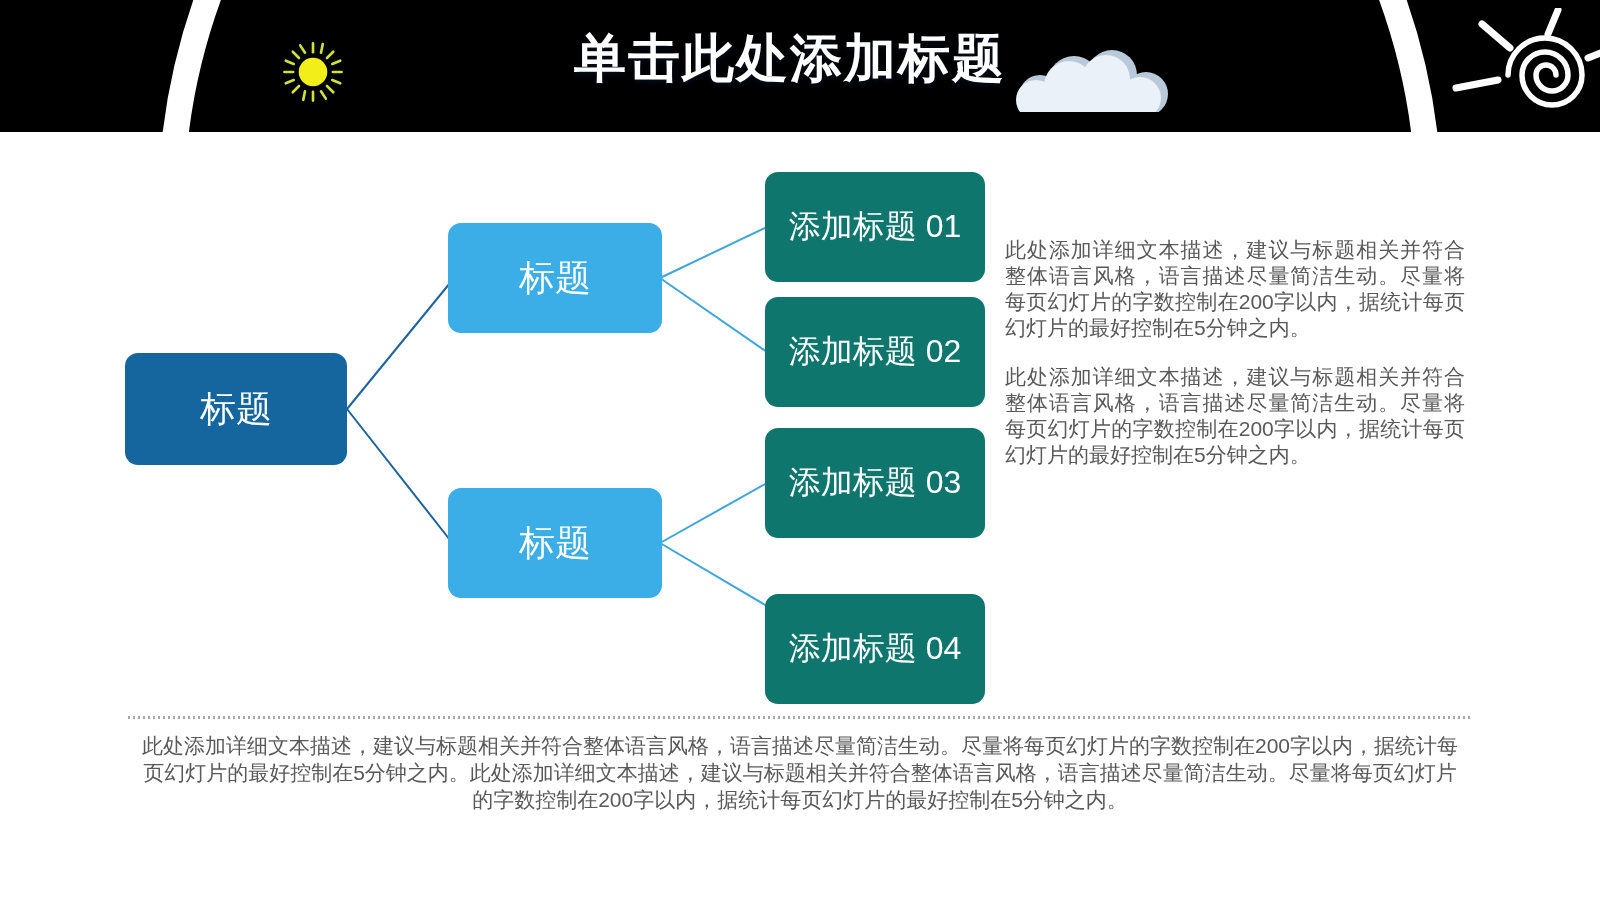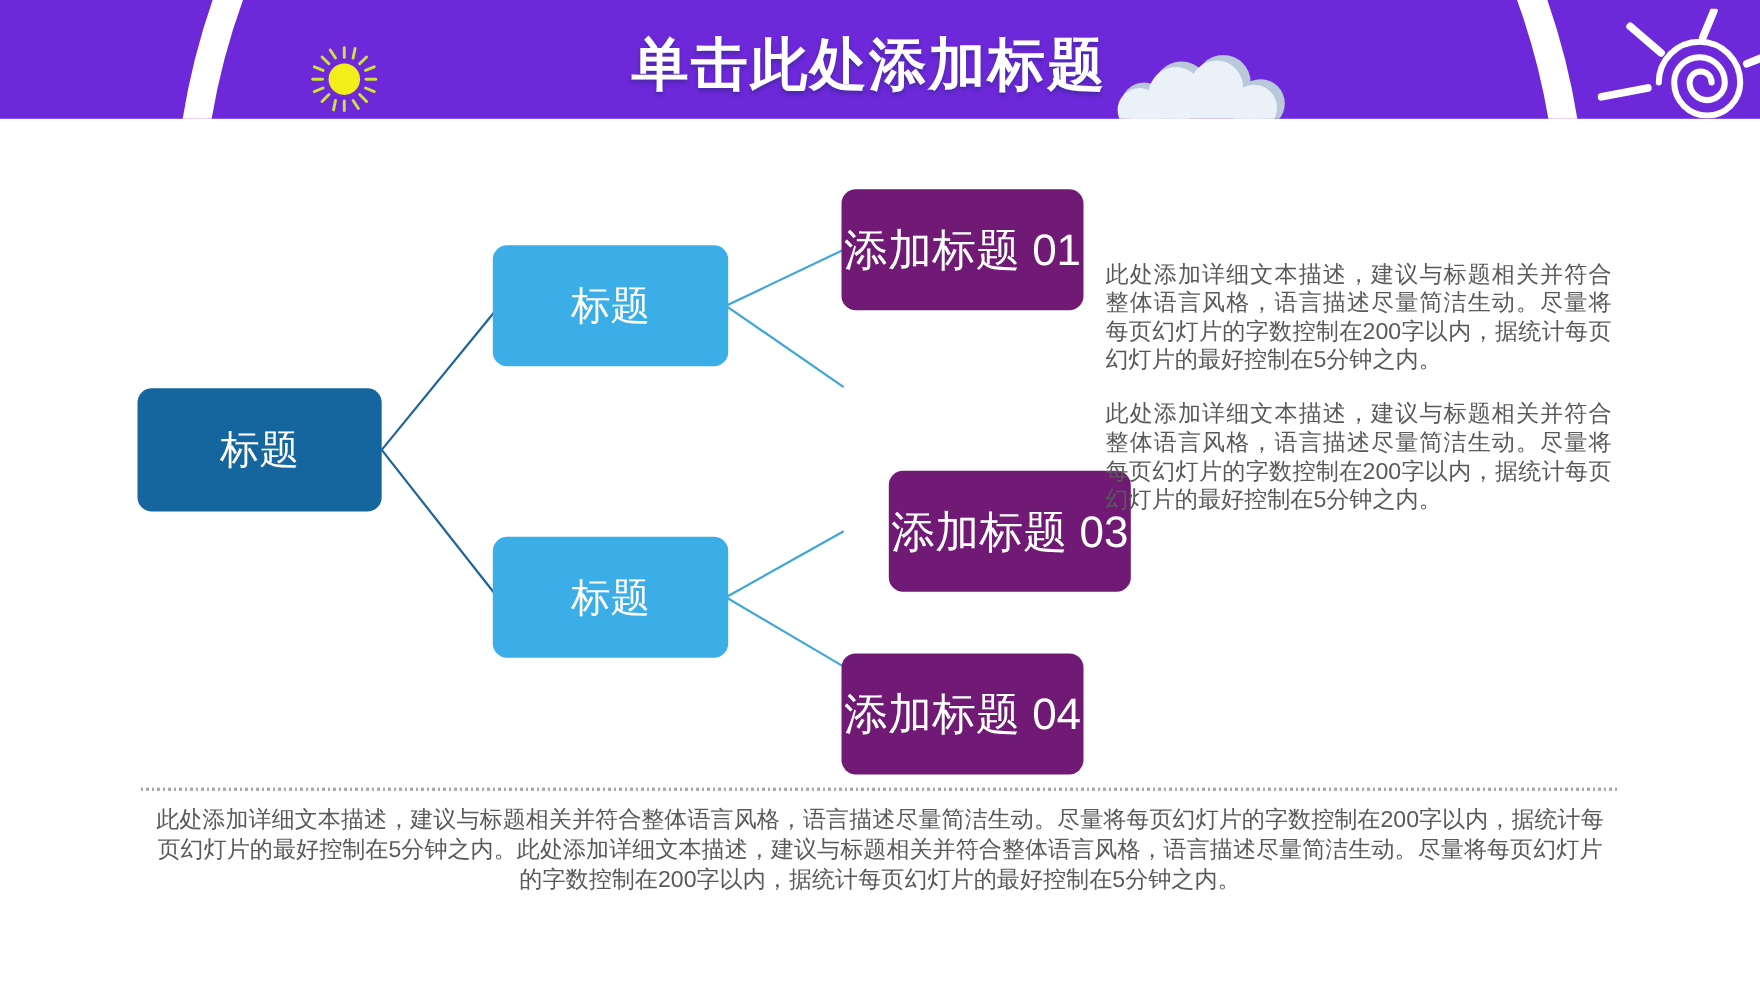--- a/index.html
+++ b/index.html
@@ -5,22 +5,22 @@
   * { margin:0; padding:0; box-sizing:border-box; }
   html,body { width:1600px; height:900px; }
   body {
     font-family:"Liberation Sans","DejaVu Sans",sans-serif;
     background:#ffffff; position:relative; overflow:hidden;
   }
   .slide { position:absolute; inset:0; background:#ffffff; }
 
   
   .header {
-    position:absolute; left:0; top:0; width:1600px; height:108px;
-    background:#6d28d9; overflow:hidden;
+    position:absolute; left:0; top:0; width:1600px; height:132px;
+    background:#000000; overflow:hidden;
   }
   .header-arc {
     position:absolute; left:158px; top:-432px; width:1284px; height:1284px;
     border-radius:50%; border:26px solid #ffffff;
     background:linear-gradient(180deg,#349a0e0 28%,#2e96dc 33%,#1b74ba 45%);
   }
   .slide-title {
     position:absolute; left:0; right:20px; top:24px; text-align:center;
     font-size:52px; font-weight:bold; color:#ffffff; letter-spacing:2px;
     text-shadow:0 3px 4px rgba(0,40,80,.35);
@@ -29,24 +29,24 @@
 
   
   .box {
     position:absolute; display:flex; align-items:center; justify-content:center;
     color:#ffffff; border-radius:13px;
   }
   .box-root   { left:125px; top:353px; width:222px; height:112px; background:#15669e; font-size:36px; }
   .box-branch { left:448px; width:214px; height:110px; background:#3baee8; font-size:36px; }
   .box-branch.b1 { top:223px; }
   .box-branch.b2 { top:488px; }
-  .box-leaf   { left:765px; width:220px; height:110px; background:#701a75; font-size:40px; }
+  .box-leaf   { left:765px; width:220px; height:110px; background:#0f766e; font-size:32px; }
   .box-leaf.l1 { top:172px; }
   .box-leaf.l2 { top:297px; }
-  .box-leaf.l3 { top:428px;margin-left:43px; }
+  .box-leaf.l3 { top:428px; }
   .box-leaf.l4 { top:551px;margin-top:43px; }
   .connectors { position:absolute; inset:0; width:1600px; height:900px; pointer-events:none; }
 
   
   .content-heading {
     position:absolute; left:1005px; top:158px;
     font-size:29px; font-weight:bold; color:#2f9ce8;
   }
   .content-para {
     position:absolute; left:1005px; width:460px;
@@ -142,20 +142,23 @@
   </div>
   <div class="box box-branch b1">
     <span>标题</span>
   </div>
   <div class="box box-branch b2">
     <span>标题</span>
   </div>
   <div class="box box-leaf l1">
     <span>添加标题 01</span>
   </div>
+  <div class="box box-leaf l2">
+    <span>添加标题 02</span>
+  </div>
   <div class="box box-leaf l3">
     <span>添加标题 03</span>
   </div>
   <div class="box box-leaf l4">
     <span>添加标题 04</span>
   </div>
 
   <p class="content-para p1">此处添加详细文本描述，建议与标题相关并符合整体语言风格，语言描述尽量简洁生动。尽量将每页幻灯片的字数控制在200字以内，据统计每页幻灯片的最好控制在5分钟之内。</p>
   <p class="content-para p2">此处添加详细文本描述，建议与标题相关并符合整体语言风格，语言描述尽量简洁生动。尽量将每页幻灯片的字数控制在200字以内，据统计每页幻灯片的最好控制在5分钟之内。</p>
 

